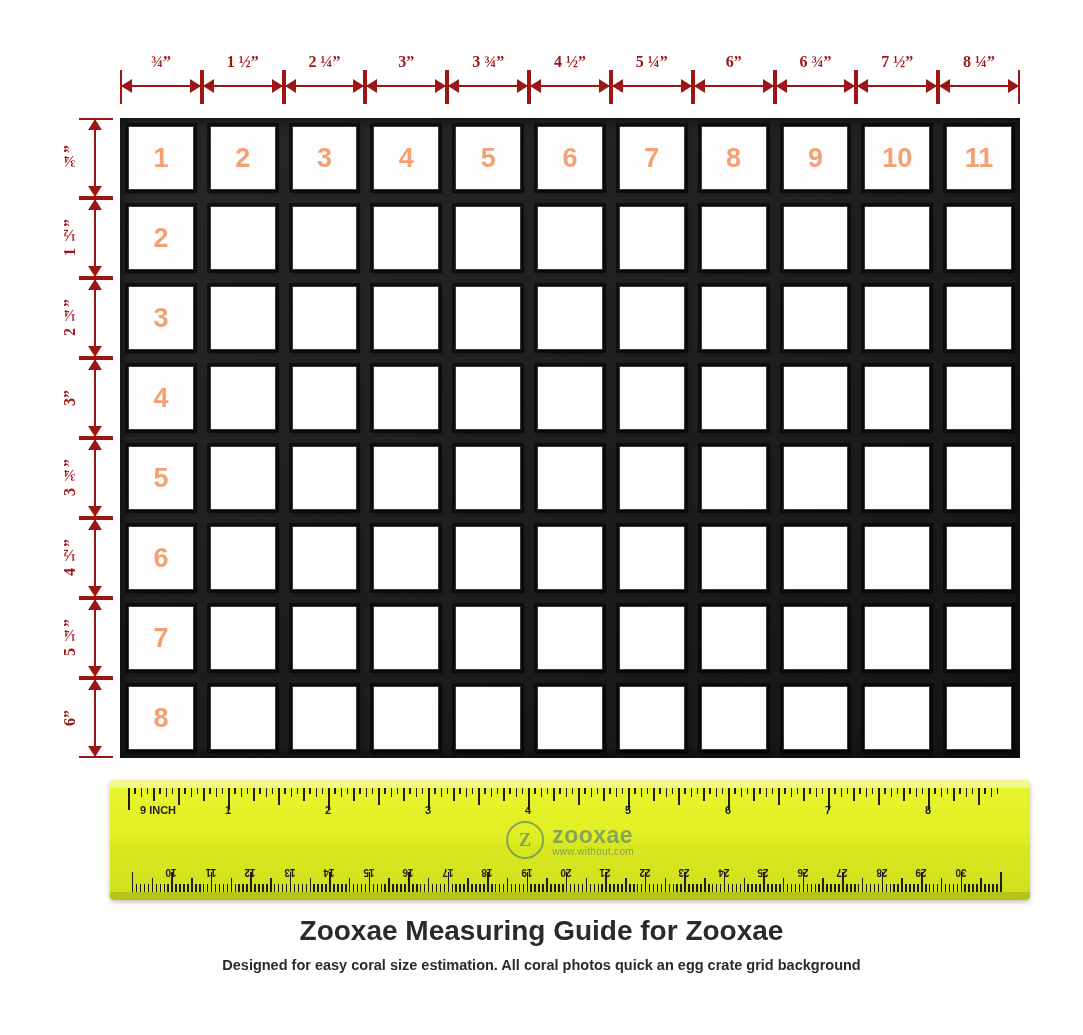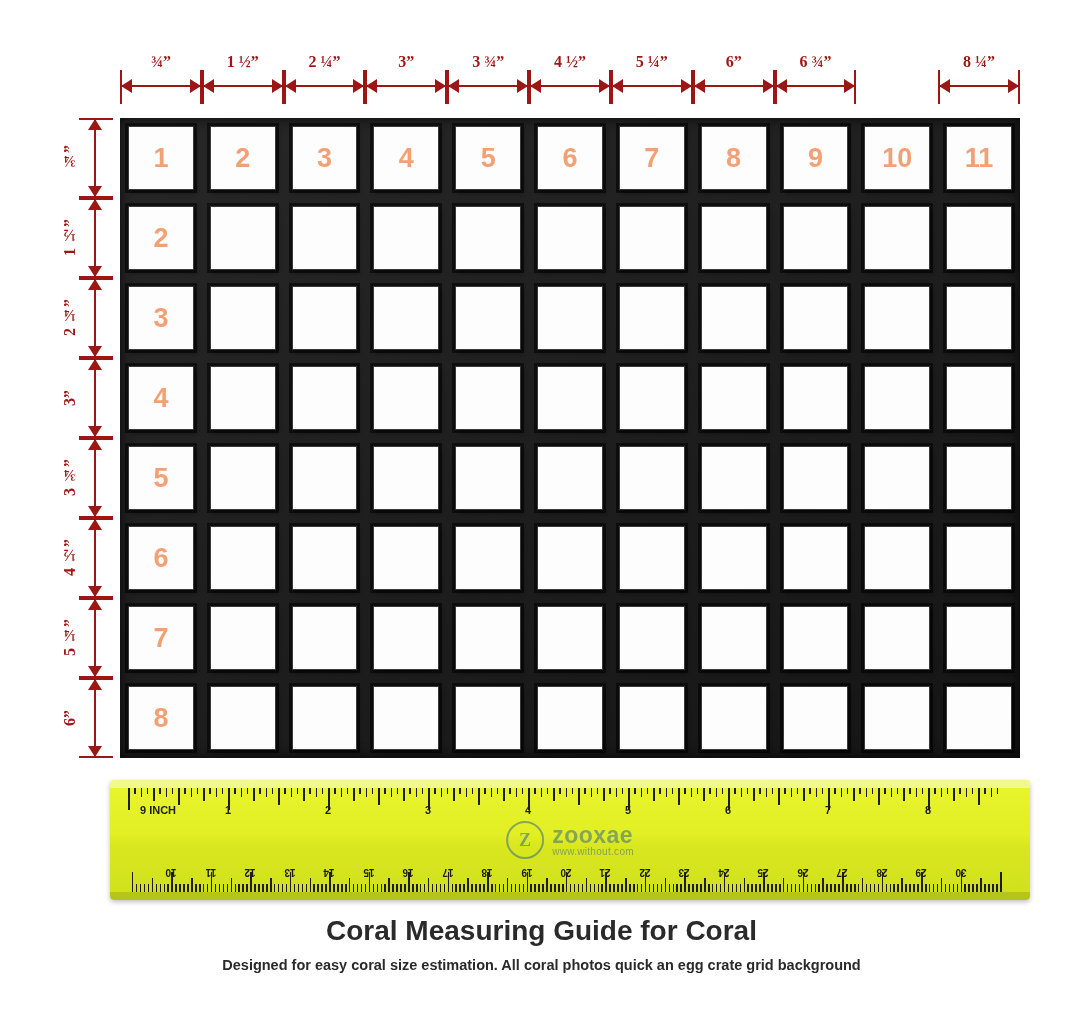--- a/index.html
+++ b/index.html
@@ -336,20 +336,28 @@
     <div class="h-seg" style="left: 572.727px; width: 81.8182px;">
       <div class="h-label">6”</div>
       <div class="h-line"></div>
       <div class="h-tick left"></div>
       <div class="h-tick right"></div>
       <div class="arrow-l"></div>
       <div class="arrow-r"></div>
     </div>
     <div class="h-seg" style="left: 654.545px; width: 81.8182px;">
       <div class="h-label">6 ¾”</div>
+      <div class="h-line"></div>
+      <div class="h-tick left"></div>
+      <div class="h-tick right"></div>
+      <div class="arrow-l"></div>
+      <div class="arrow-r"></div>
+    </div>
+    <div class="h-seg" style="left: 736.364px; width: 81.8182px;">
+      <div class="h-label">7 ½”</div>
       <div class="h-line"></div>
       <div class="h-tick left"></div>
       <div class="h-tick right"></div>
       <div class="arrow-l"></div>
       <div class="arrow-r"></div>
     </div>
     <div class="h-seg" style="left: 818.182px; width: 81.8182px;">
       <div class="h-label">8 ¼”</div>
       <div class="h-line"></div>
       <div class="h-tick left"></div>
@@ -1126,17 +1134,17 @@
     <div class="r-num r-num-bot" style="left: 298.145px;">16</div>
     <div class="r-num r-num-bot" style="left: 258.688px;">15</div>
     <div class="r-num r-num-bot" style="left: 219.231px;">14</div>
     <div class="r-num r-num-bot" style="left: 179.774px;">13</div>
     <div class="r-num r-num-bot" style="left: 140.317px;">12</div>
     <div class="r-num r-num-bot" style="left: 100.86px;">11</div>
     <div class="r-num r-num-bot" style="left: 61.4027px;">10</div>
   </div>
 
 <div id="caption">
-  <div id="caption-title">Coral Measuring Guide for Coral</div>
+  <div id="caption-title">Zooxae Measuring Guide for Zooxae</div>
   <div id="caption-sub">
     <div>Designed for easy coral size estimation. All coral photos quick an egg crate grid background</div>
   </div>
 </div>
 
 </body></html>

